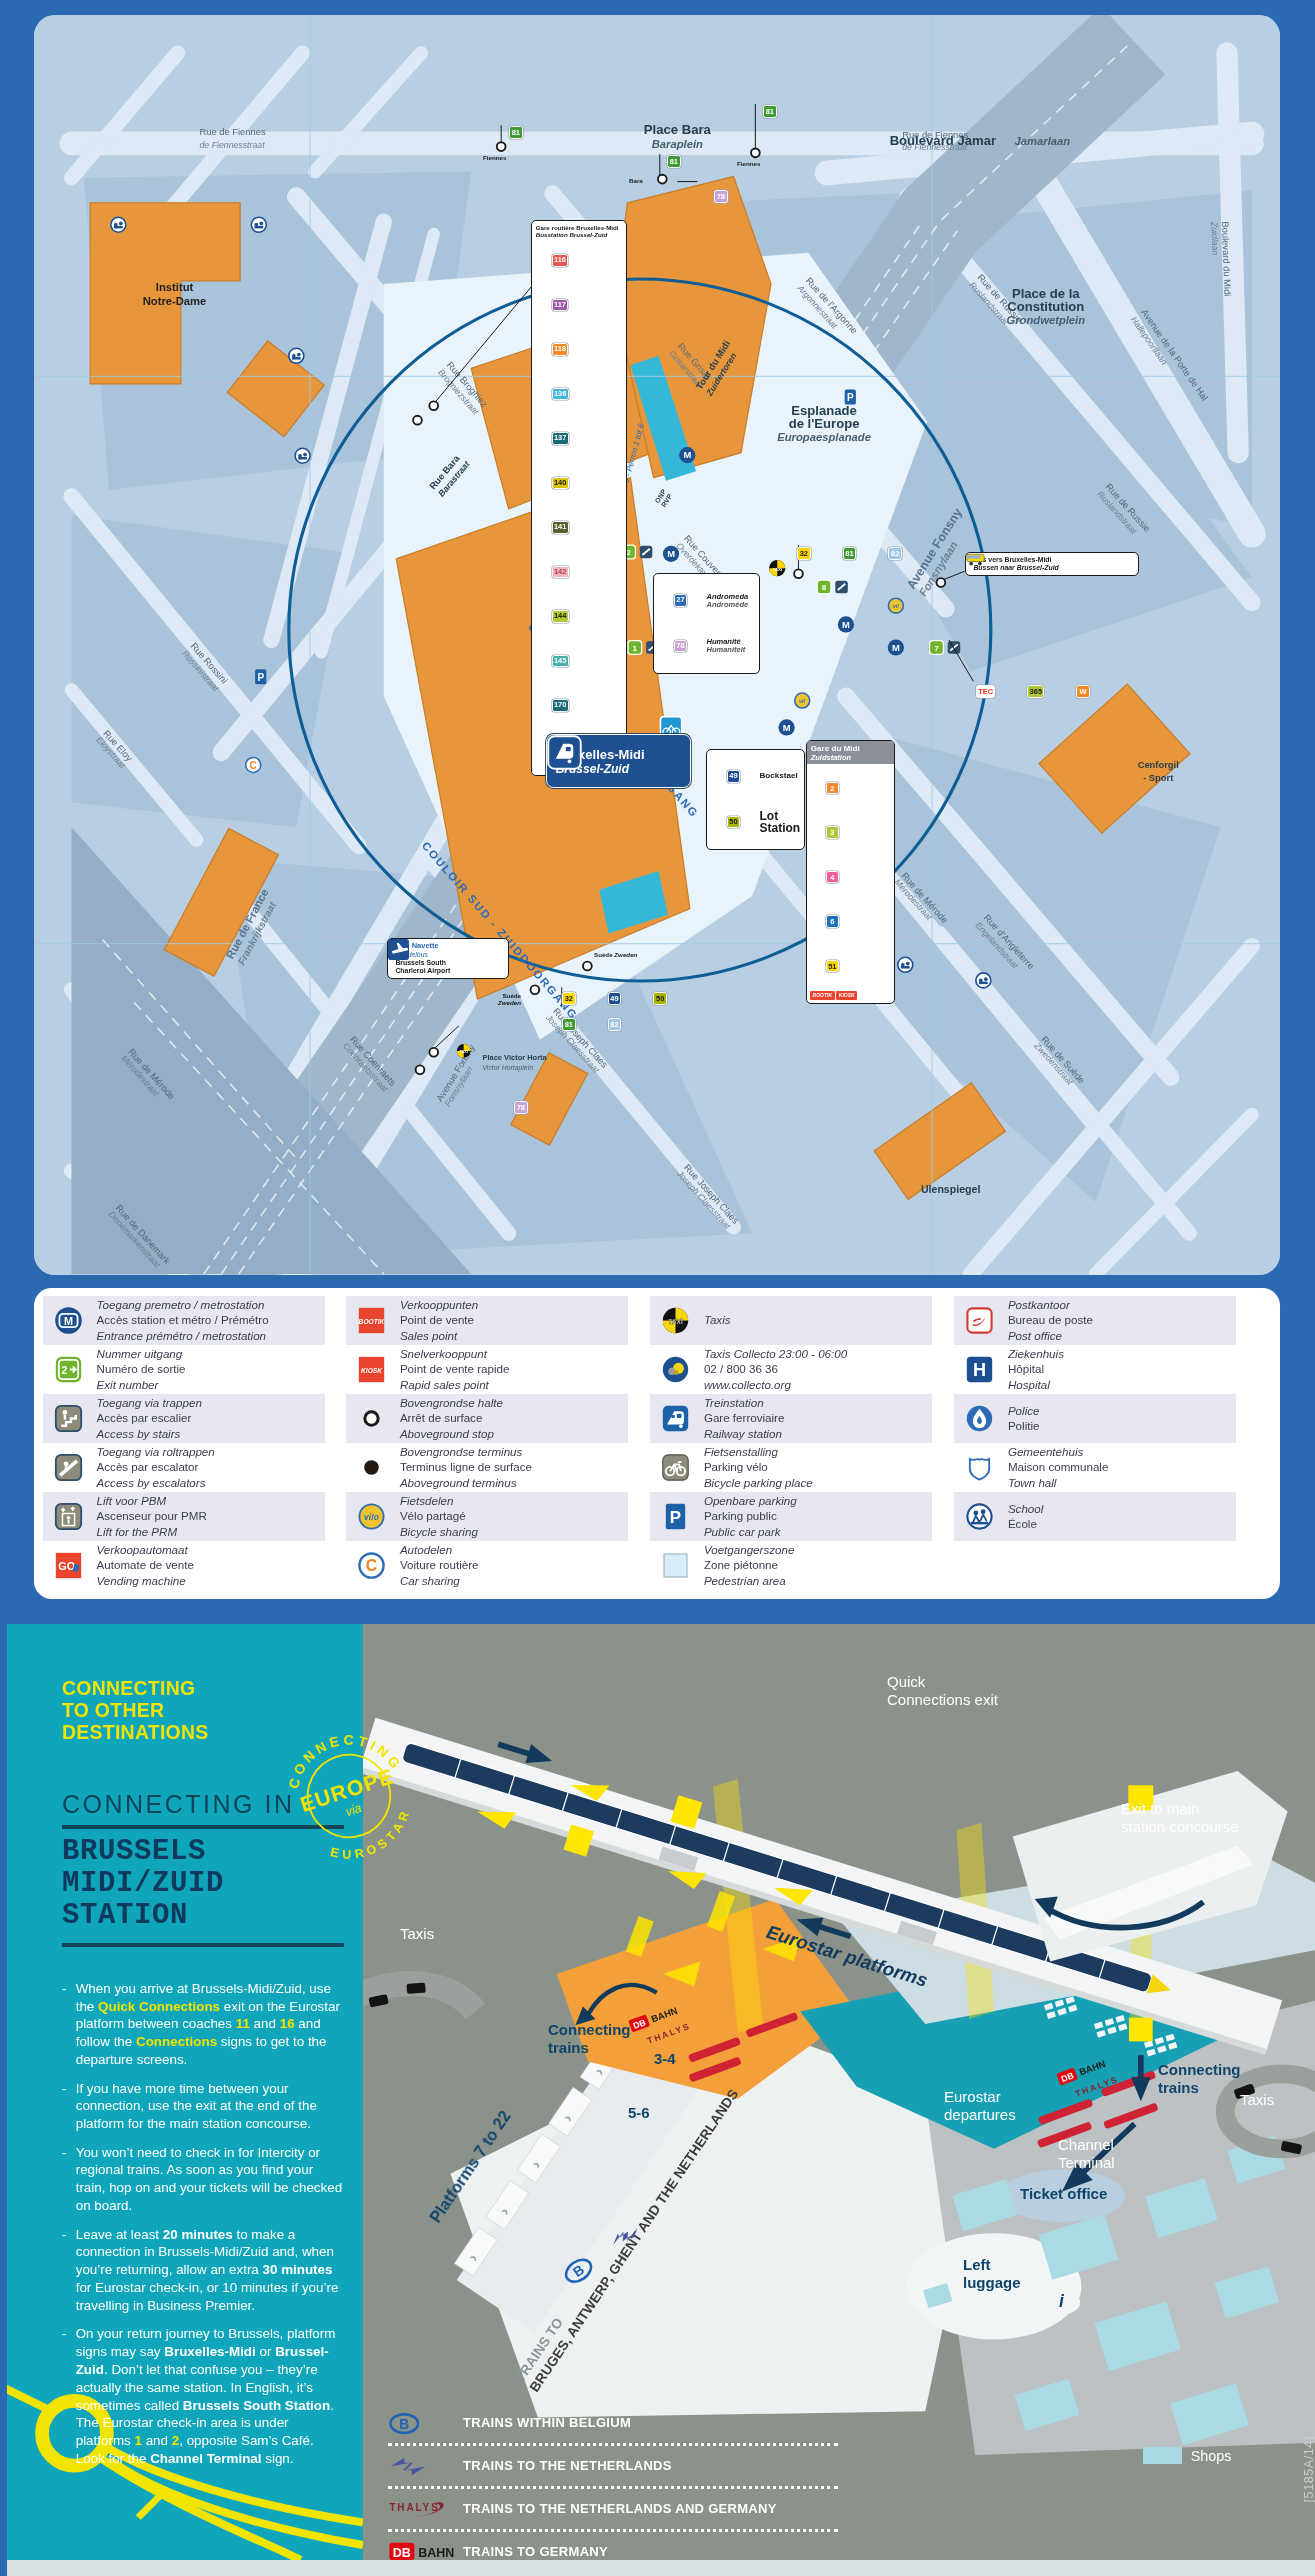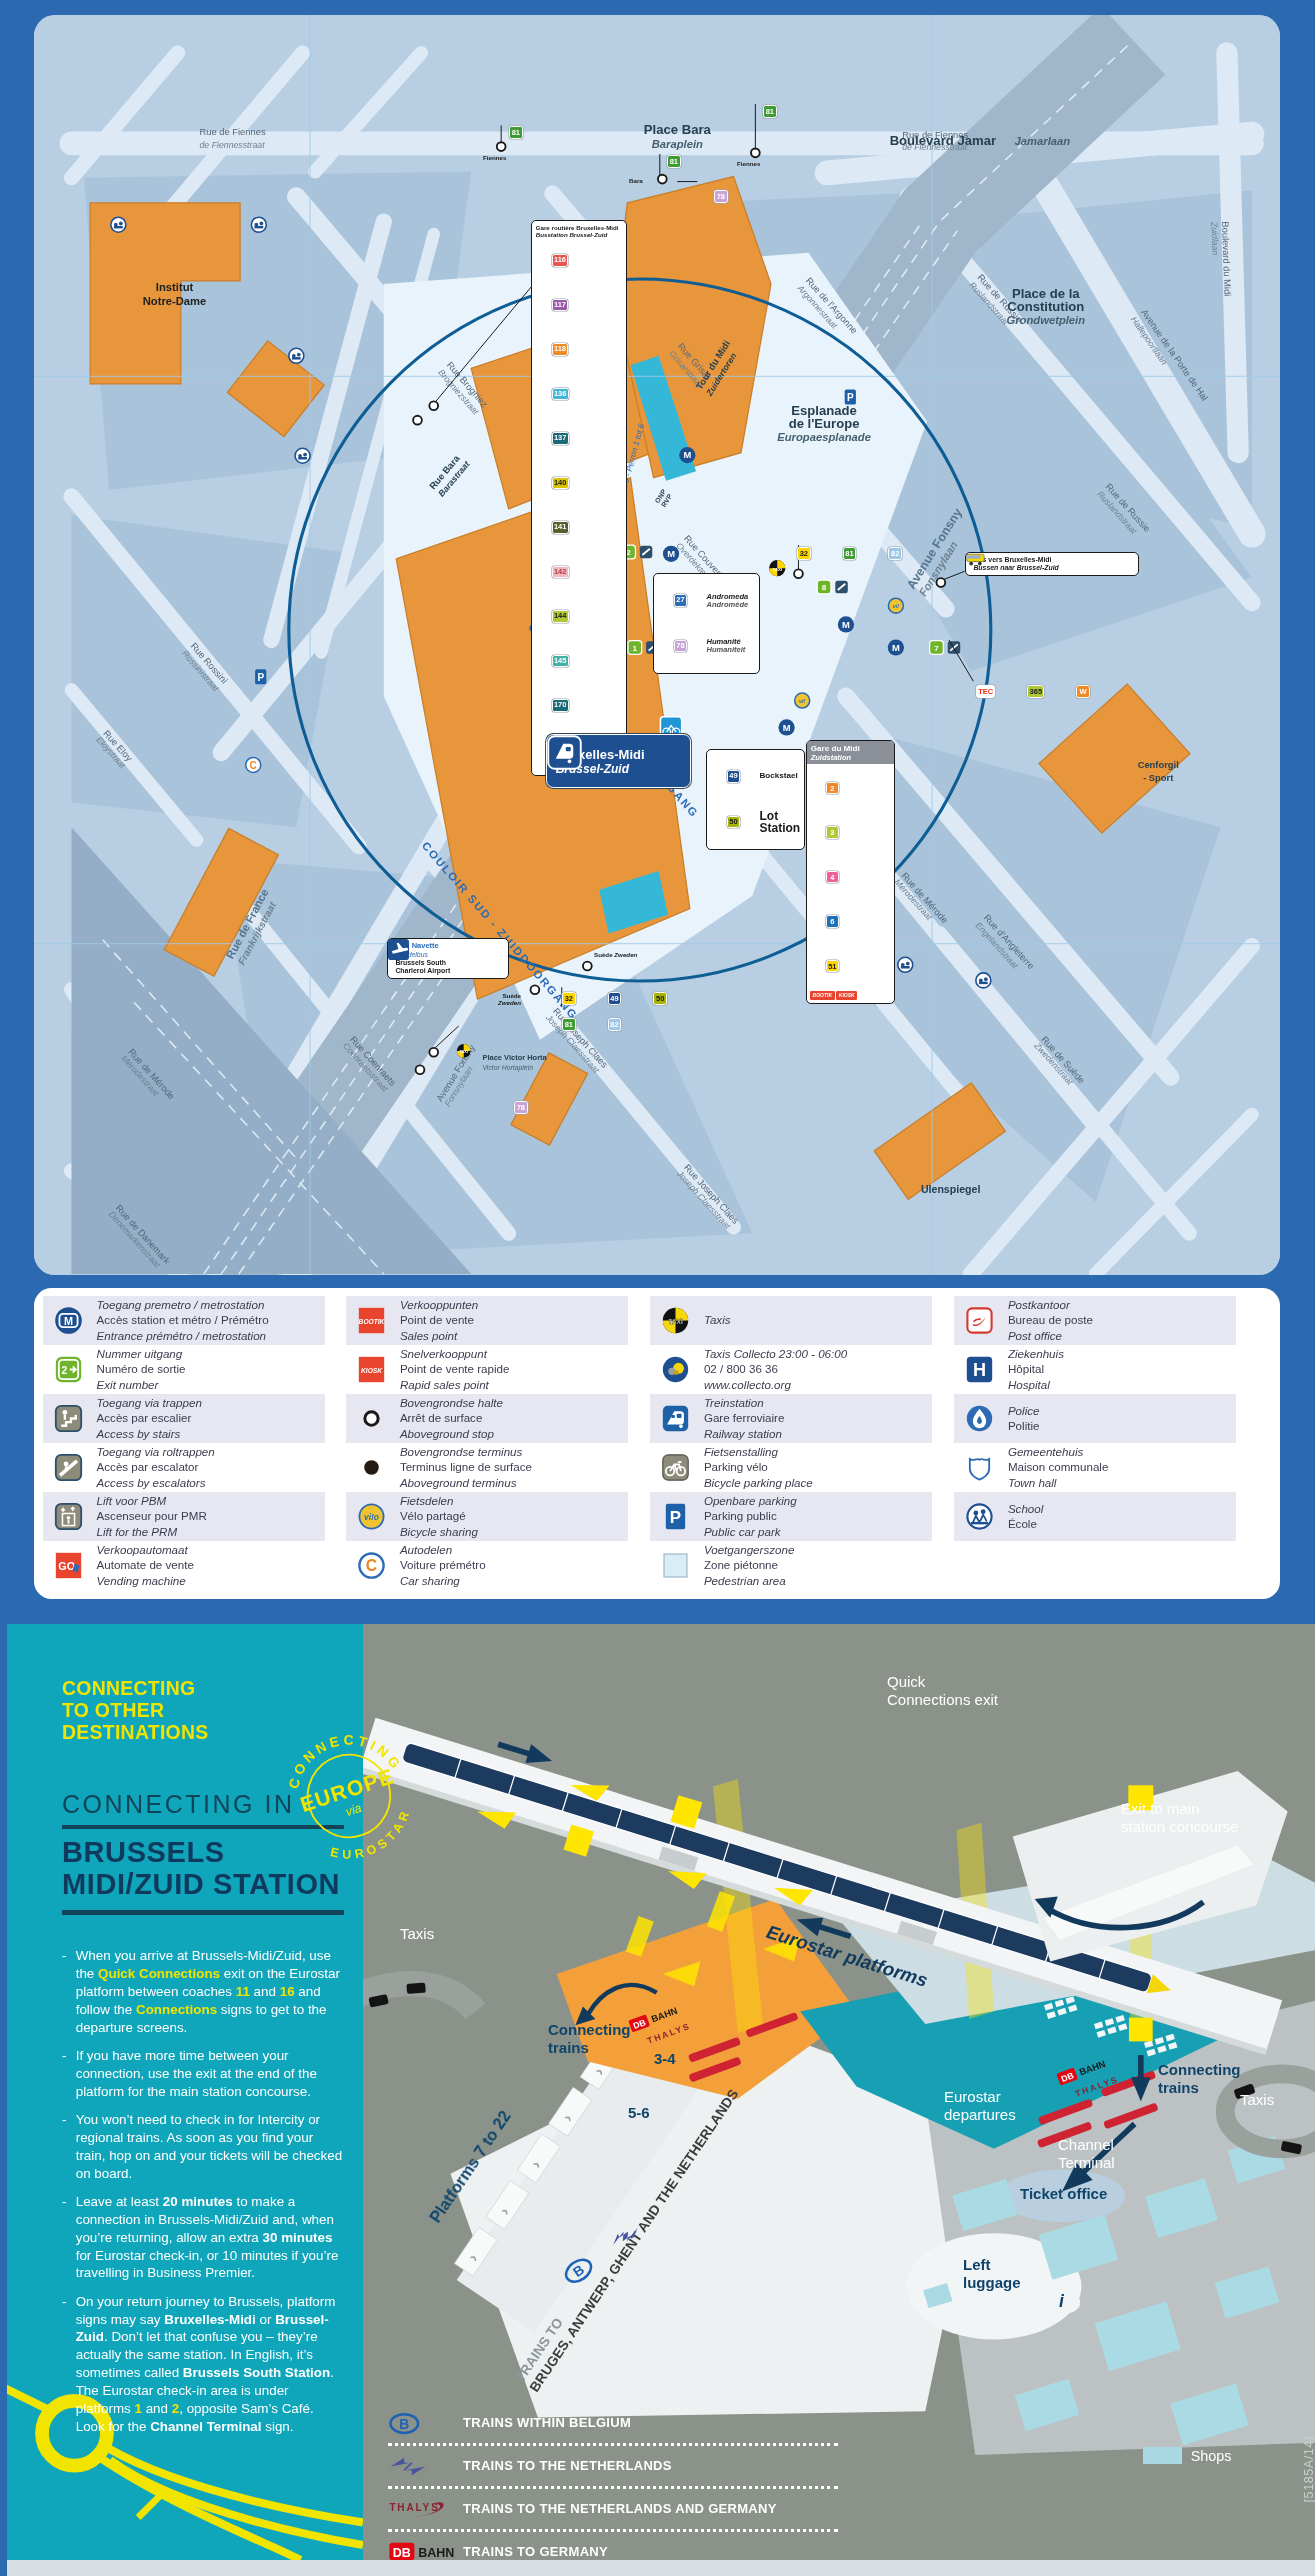--- a/index.html
+++ b/index.html
@@ -59,21 +59,21 @@
 
   
   .bottom { position:absolute; left:0; top:1624px; width:1315px; height:952px; background:#0fa5bb;margin-left:7px; }
   .bottom-strip { position:absolute; left:0; top:936px; width:1315px; height:15.6px; background:#d7dfe3; }
   .diagram { position:absolute; left:356px; top:0; width:959px; height:936px; background:#8b9289; overflow:hidden; }
 
   .connect-col { position:absolute; left:0; top:0; width:356px; height:936px; padding:54px 19px 0 55px; z-index:2; }
   .kicker { color:#f1e500; font-weight:bold; font-size:19.4px; line-height:1.13; letter-spacing:0.3px; }
   .connecting-in { margin-top:46px; color:#114459; font-size:25px; letter-spacing:2.5px; font-weight:normal; }
   .rule { height:4.4px; background:#114459; width:282px; margin:6.2px 0; }
-  .big-title { color:#0f3a5d; font-weight:bold; font-size:29px; line-height:1.12; letter-spacing:0.6px; }
+  .big-title { color:#0f3a5d; font-weight:bold; font-size:29px; line-height:1.12; letter-spacing:0.6px;font-family:Liberation Mono, monospace; }
   #bullets { margin-top:32.5px; width:282px; }
   .bullet { display:flex; margin-bottom:10.6px; color:#fff; font-size:13.4px; line-height:1.33; }
   .bullet .dash { flex:0 0 13.7px; }
   .bullet b { font-weight:bold; }
   .bullet .y { color:#f1e500; font-weight:bold; }
 
   .stamp { position:absolute; left:267px; top:97px; width:150px; height:150px; z-index:4;
            transform:rotate(-18deg); }
 
   .deco { position:absolute; left:0; top:675px; width:356px; height:261px; z-index:1; }
@@ -798,21 +798,21 @@
         </div>
         <div class="legend-row">
           <div class="legend-ic">
             <svg viewBox="0 0 48 48">
               <circle cx="24" cy="24" r="20" fill="#fff" stroke="#2d6cb5" stroke-width="4"></circle>
               <text x="24" y="33" text-anchor="middle" font-size="26" font-weight="bold" fill="#e98524">C</text>
             </svg>
           </div>
           <div class="legend-lines">
             <div class="i">Autodelen</div>
-            <div>Voiture prémétro</div>
+            <div>Voiture routière</div>
             <div class="i">Car sharing</div>
           </div>
         </div>
       </div>
       <div class="legend-col" style="left: 616px;">
         <div class="legend-row stripe">
           <div class="legend-ic">
             <svg viewBox="0 0 48 48">
               <circle cx="24" cy="24" r="21" fill="#111"></circle>
               <path d="M24,3 A21,21 0 0 1 45,24 L24,24 Z" fill="#f5d60a"></path>

